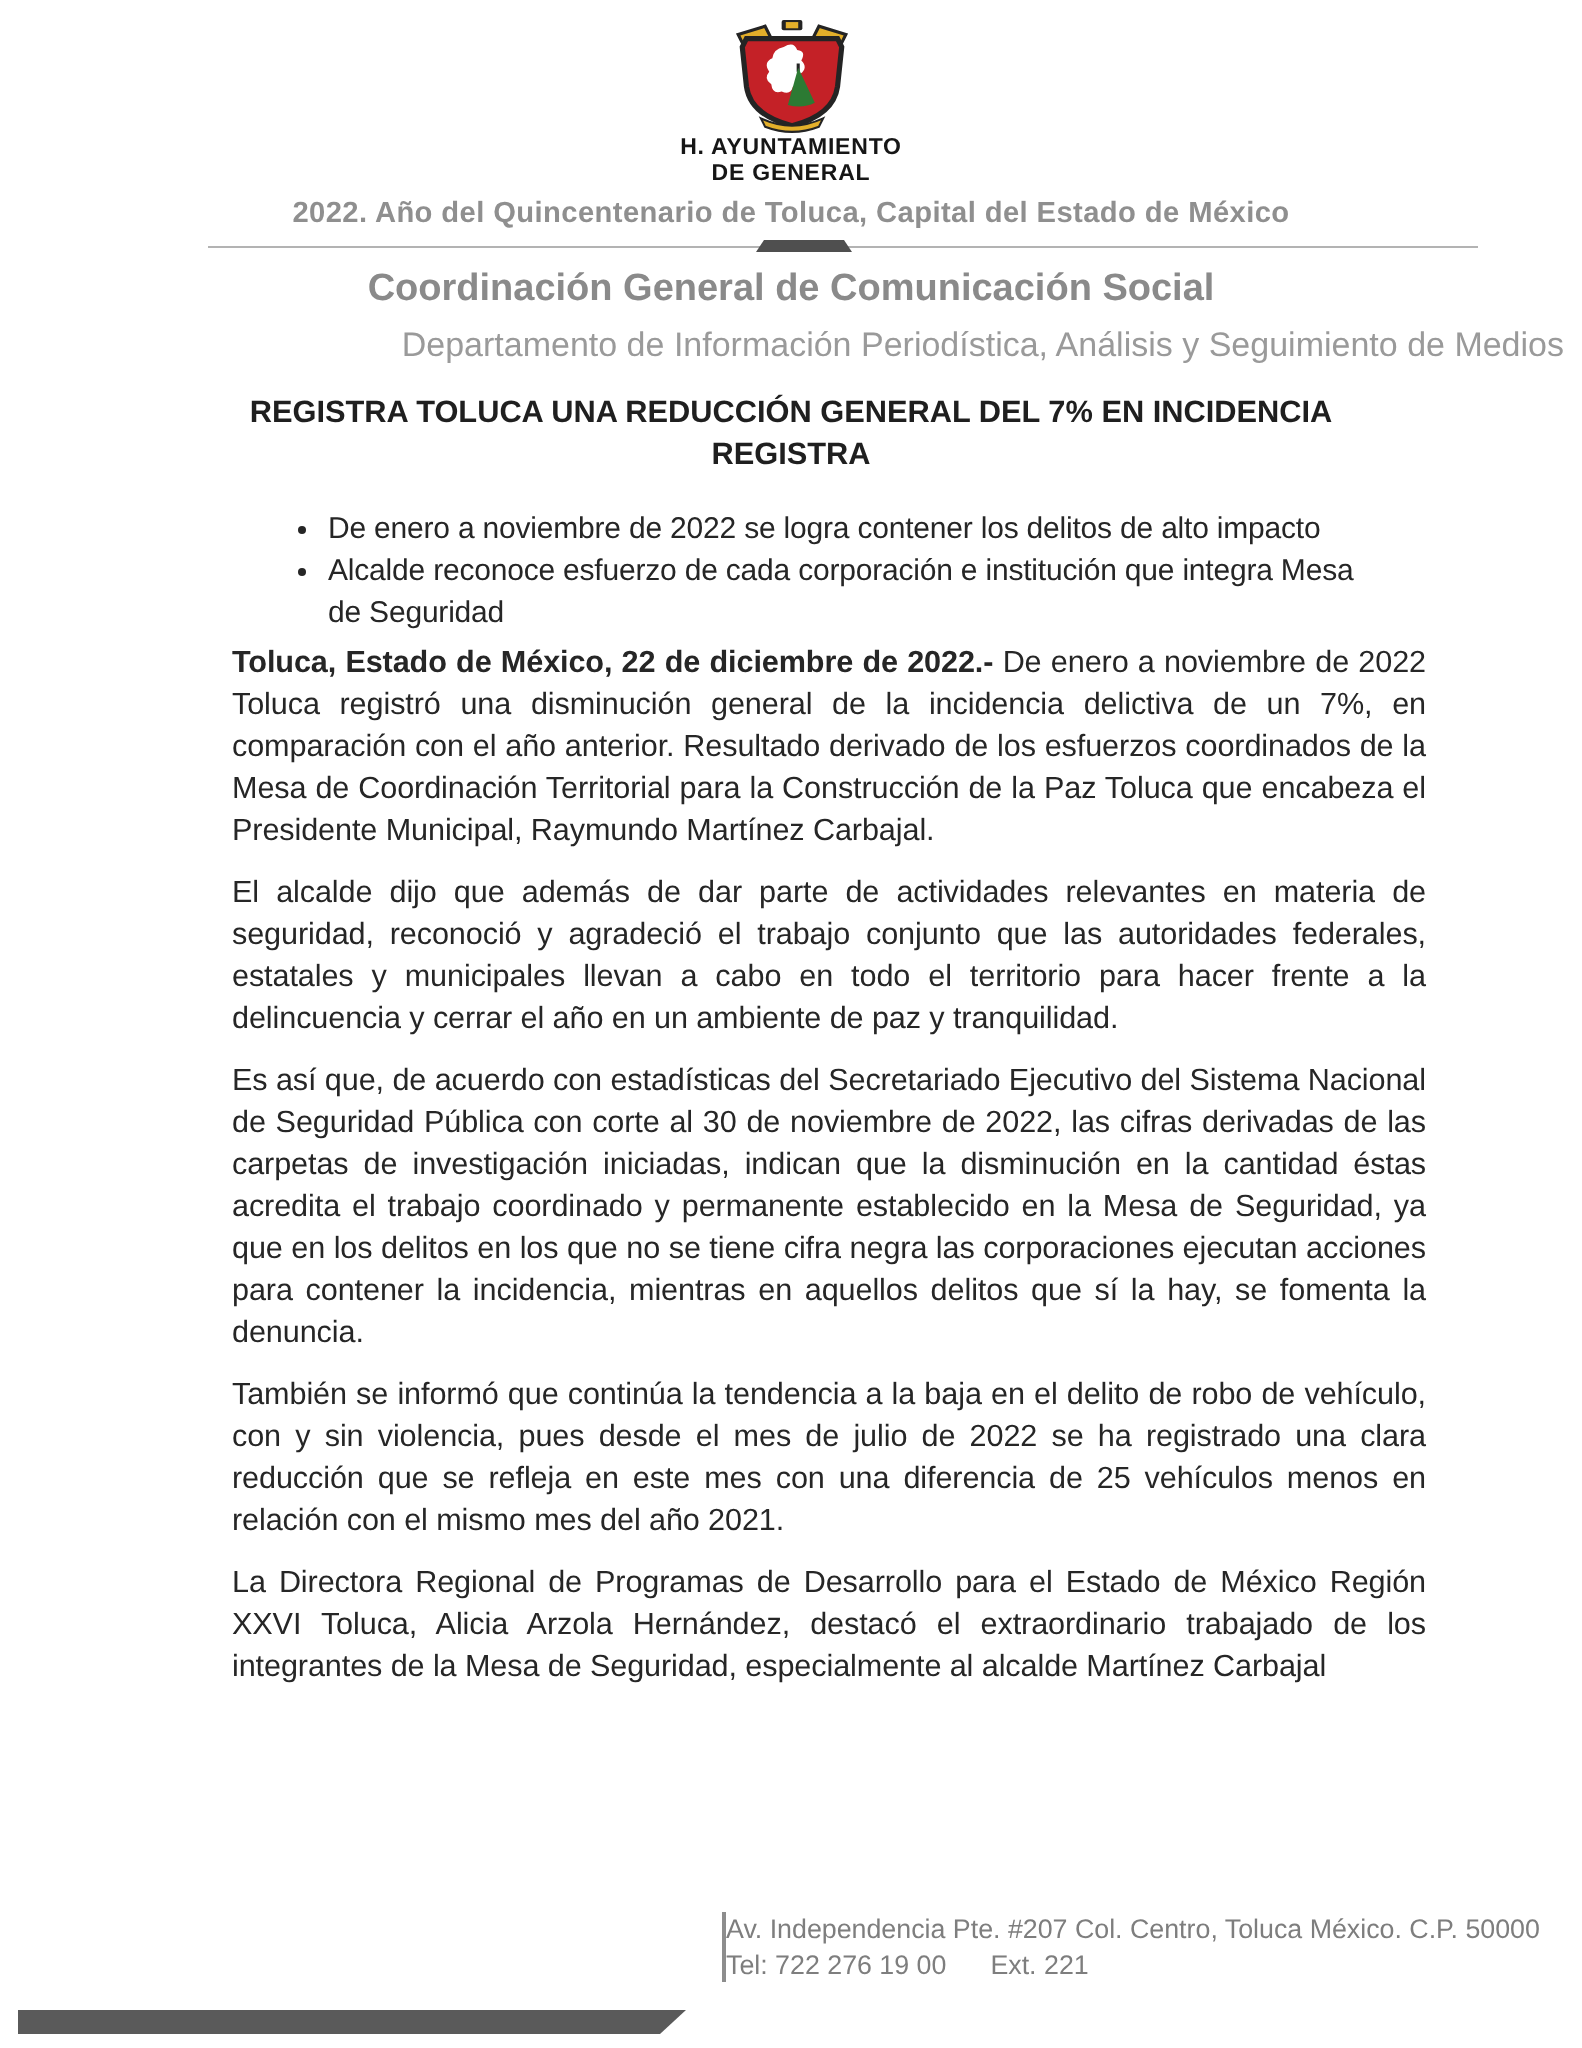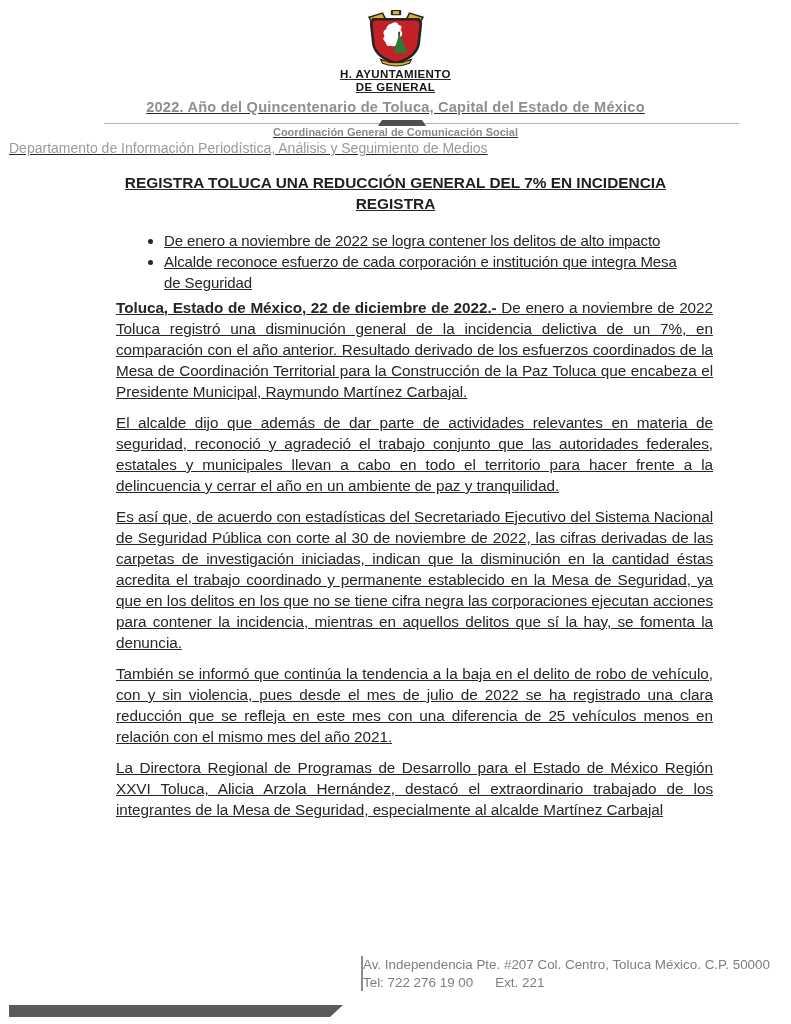--- a/index.html
+++ b/index.html
@@ -19,39 +19,38 @@
   *{box-sizing:border-box;}
   html,body{margin:0;padding:0;background:#ffffff;}
   .page{
     position:relative;
     width:773px;height:1024px;
     margin:0 auto;
     background:#ffffff;
     font-family:"Liberation Sans", sans-serif;
     color:var(--body-text);
     overflow:hidden;
-    text-decoration:underline;
   }
   
   .header{padding-top:10px;text-align:center;}
   .logo{display:block;margin:0 auto;}
   .org-name{font-weight:bold;font-size:11.5px;line-height:13px;color:#161616;letter-spacing:.4px;}
   .year-banner{
     margin-top:4px;text-align:center;
     font-weight:bold;font-size:14.6px;line-height:18px;
     color:var(--header-gray);letter-spacing:.2px;
   }
   .rule{position:relative;margin:7px 0 0 95px;width:635px;height:1px;background:var(--rule-line);}
   .rule-notch{
     position:absolute;left:274px;top:-3px;width:48px;height:6px;
     background:var(--rule-notch);
     clip-path:polygon(4px 0,44px 0,48px 100%,0 100%);
   }
-  .dept-main{text-align:center;font-weight:bold;font-size:11px;line-height:17px;color:#8a8a8a;}
-  .dept-sub{margin-top:0;text-align:left;font-size:14px;line-height:15px;color:var(--subheader-gray);}
+  .dept-main{margin-top:12px;text-align:center;font-weight:bold;font-size:19px;line-height:17px;color:#8a8a8a;}
+  .dept-sub{margin-top:12px;text-align:right;font-size:17px;line-height:15px;color:var(--subheader-gray);}
   
   .comunicado{
     margin:29px 106px 0 0;text-align:right;
     font-weight:bold;font-size:15px;color:var(--comunicado-gray);
   }
   .doc-title{
     margin:16px auto 11px;width:640px;text-align:center;
     font-weight:bold;font-size:15.4px;line-height:21px;color:#1f1f1f;
   }
   .doc-title span{display:block;}

